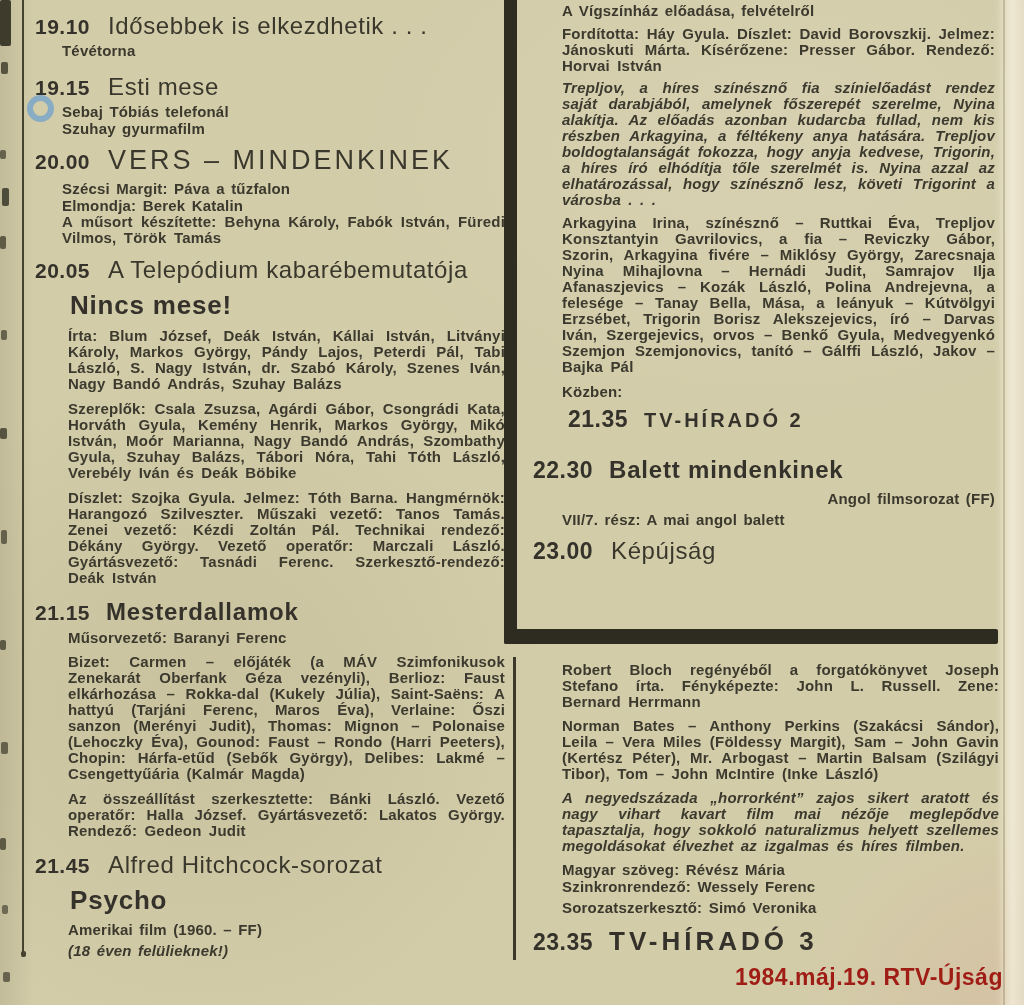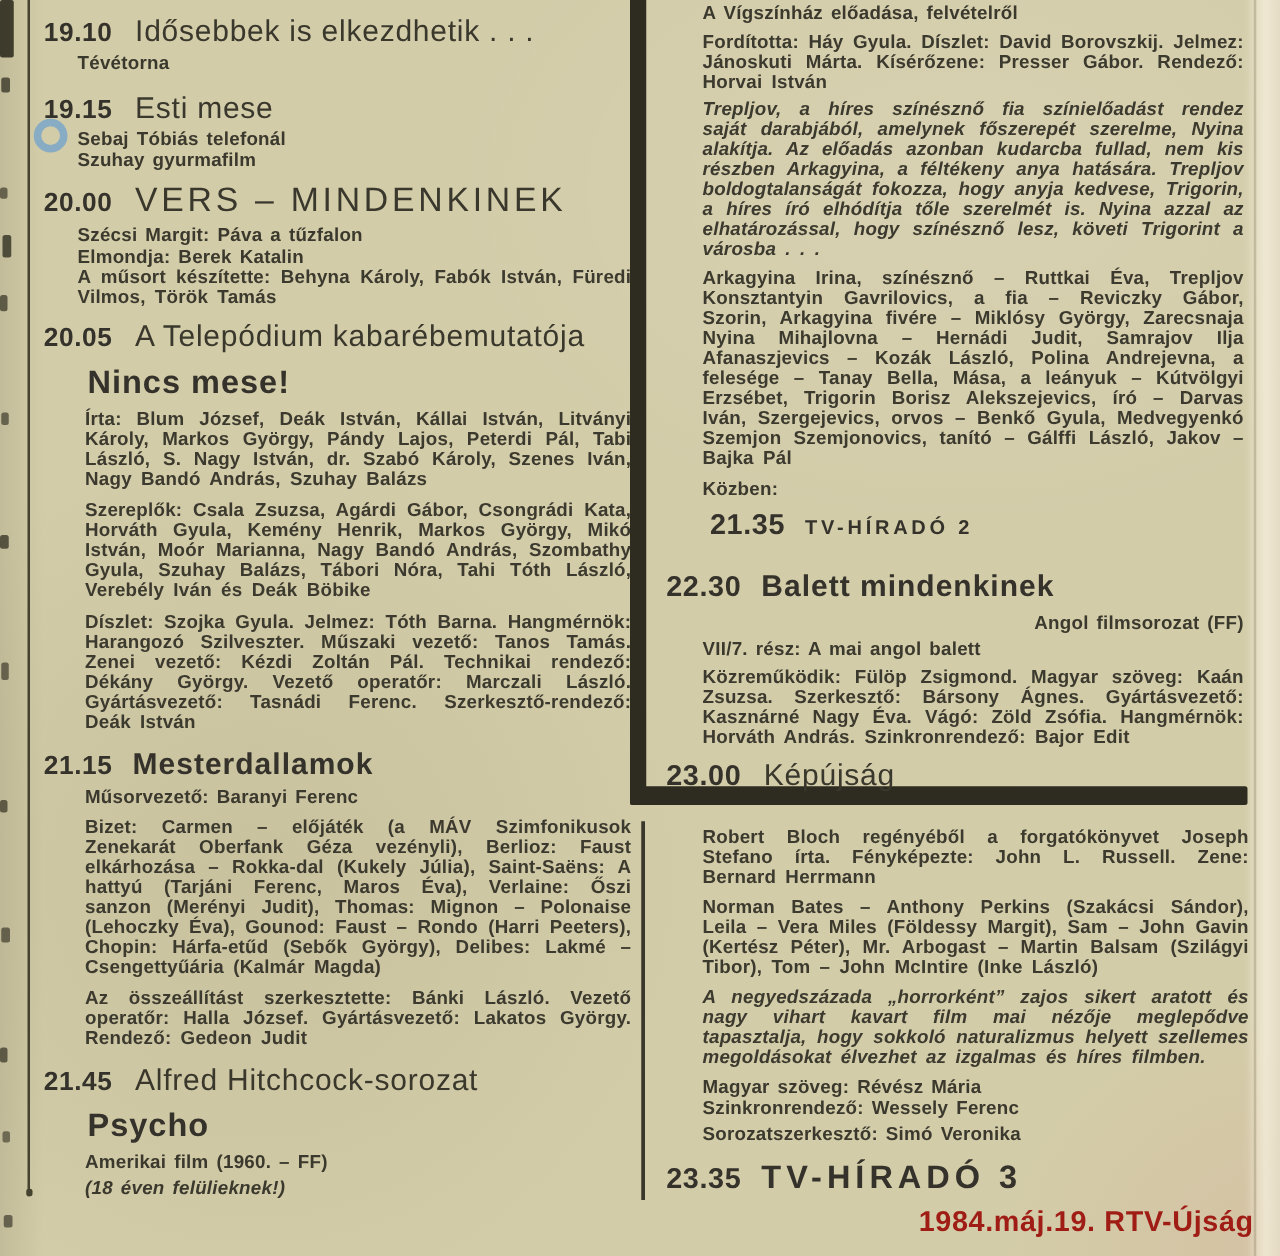--- a/index.html
+++ b/index.html
@@ -141,34 +141,33 @@
   <div class="box-content">
 
     <div class="sub rind">A Vígszínház előadása, felvételről</div>
     <div class="body-text rind" style="margin-top:7px;">Fordította: Háy Gyula. Díszlet: David Borovszkij. Jelmez: Jánoskuti Márta. Kísérőzene: Presser Gábor. Rendező: Horvai István</div>
     <div class="body-text rind it" style="margin-top:6px;">Trepljov, a híres színésznő fia színielőadást rendez saját darabjából, amelynek főszerepét szerelme, Nyina alakítja. Az előadás azonban kudarcba fullad, nem kis részben Arkagyina, a féltékeny anya hatására. Trepljov boldogtalanságát fokozza, hogy anyja kedvese, Trigorin, a híres író elhódítja tőle szerelmét is. Nyina azzal az elhatározással, hogy színésznő lesz, követi Trigorint a városba . . .</div>
     <div class="body-text rind" style="margin-top:7px;">Arkagyina Irina, színésznő – Ruttkai Éva, Trepljov Konsztantyin Gavrilovics, a fia – Reviczky Gábor, Szorin, Arkagyina fivére – Miklósy György, Zarecsnaja Nyina Mihajlovna – Hernádi Judit, Samrajov Ilja Afanaszjevics – Kozák László, Polina Andrejevna, a felesége – Tanay Bella, Mása, a leányuk – Kútvölgyi Erzsébet, Trigorin Borisz Alekszejevics, író – Darvas Iván, Szergejevics, orvos – Benkő Gyula, Medvegyenkó Szemjon Szemjonovics, tanító – Gálffi László, Jakov – Bajka Pál</div>
     <div class="sub rind" style="margin-top:8px;">Közben:</div>
 
     <div class="prog" style="margin-top:6px;padding-left:35px;">
       <div class="head">
-        <span class="time-lg">21.35</span><span class="title-bold" style="letter-spacing:3px;font-size:16px;">TV-HÍRADÓ 2</span>
+        <span class="time-lg">21.35</span><span class="title-bold" style="letter-spacing:3px;font-size:20px;">TV-HÍRADÓ 2</span>
       </div>
     </div>
 
     <div class="prog" style="margin-top:23px;">
       <div class="head">
         <span class="time-lg">22.30</span><span class="title-bold2">Balett mindenkinek</span>
       </div>
       <div class="sub rind" style="margin-top:6px;text-align:right;">Angol filmsorozat (FF)</div>
       <div class="sub rind" style="margin-top:4px;">
         <span>VII/7. rész:</span>
         <span>A mai angol balett</span>
       </div>
-      <div class="body-text rind" style="margin-top:6px;">Közreműködik: Fülöp Zsigmond. Magyar szöveg: Kaán Zsuzsa. Szerkesztő: Bársony Ágnes. Gyártásvezető: Kasznárné Nagy Éva. Vágó: Zöld Zsófia. Hangmérnök: Horváth András. Szinkronrendező: Bajor Edit</div>
     </div>
 
     <div class="prog" style="margin-top:9px;">
       <div class="head">
         <span class="time-lg">23.00</span><span class="title">Képújság</span>
       </div>
     </div>
 
   </div>
 

